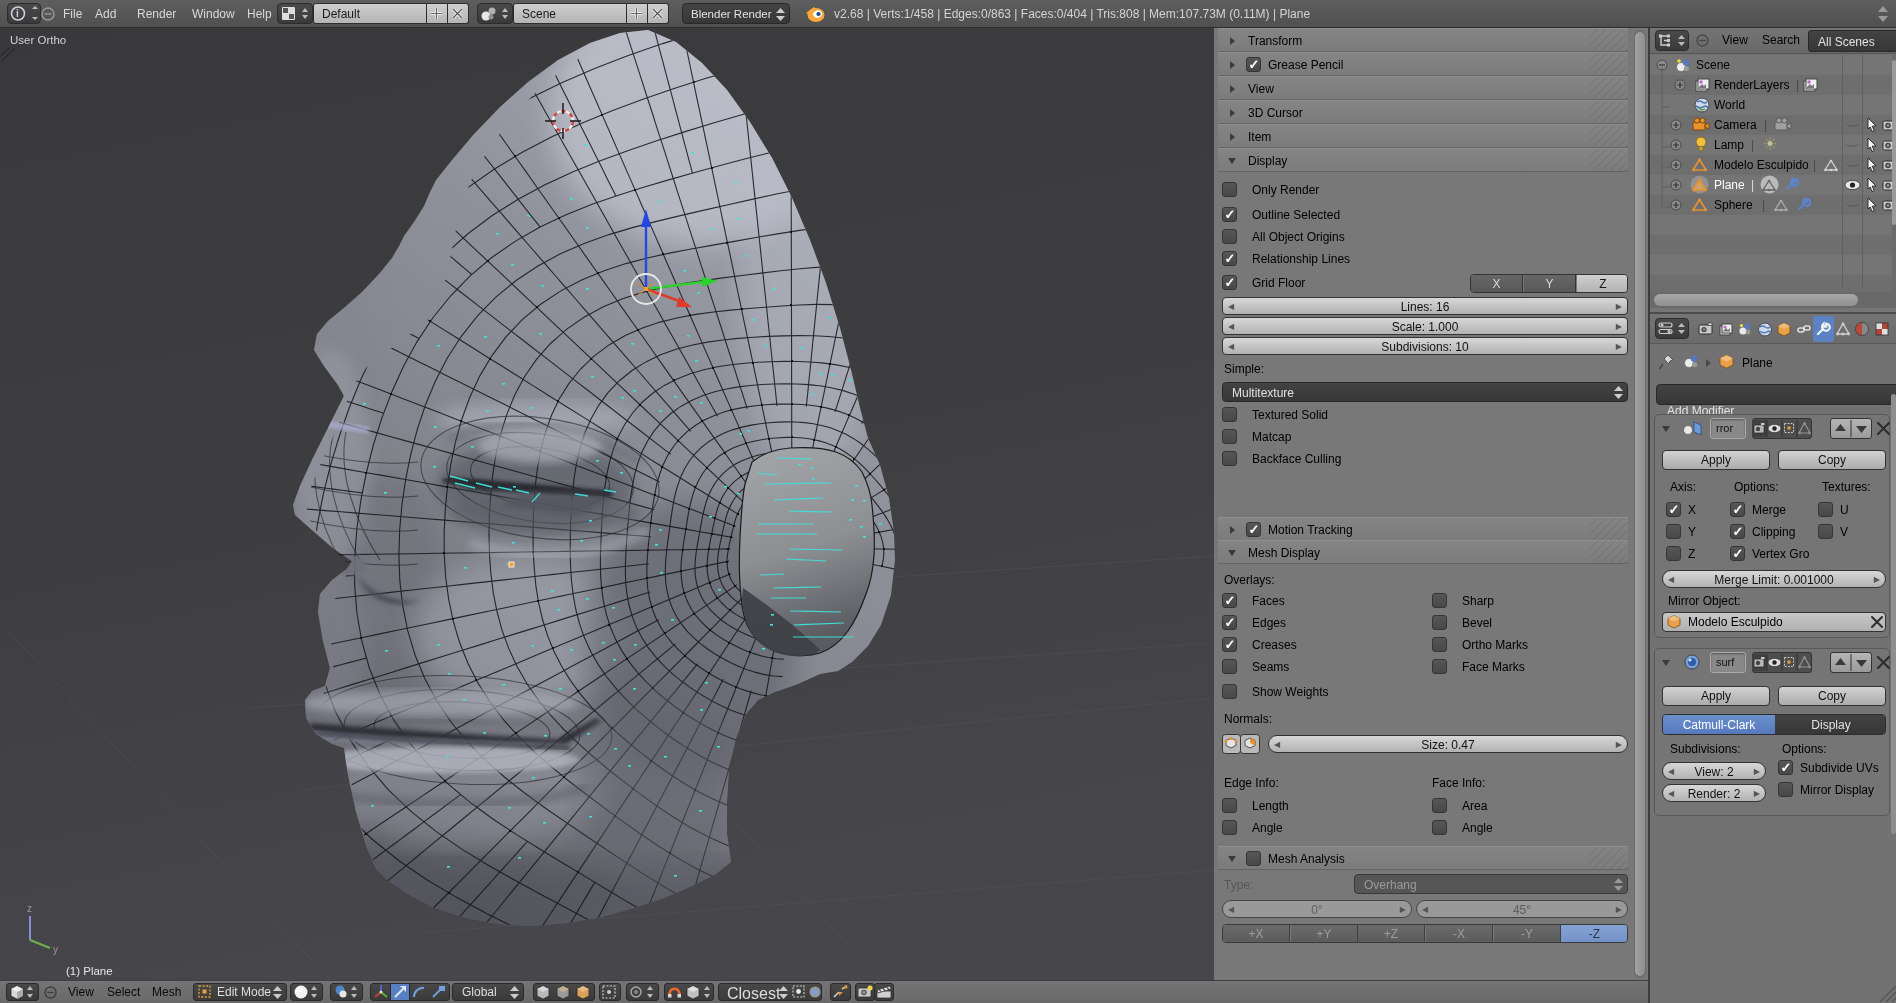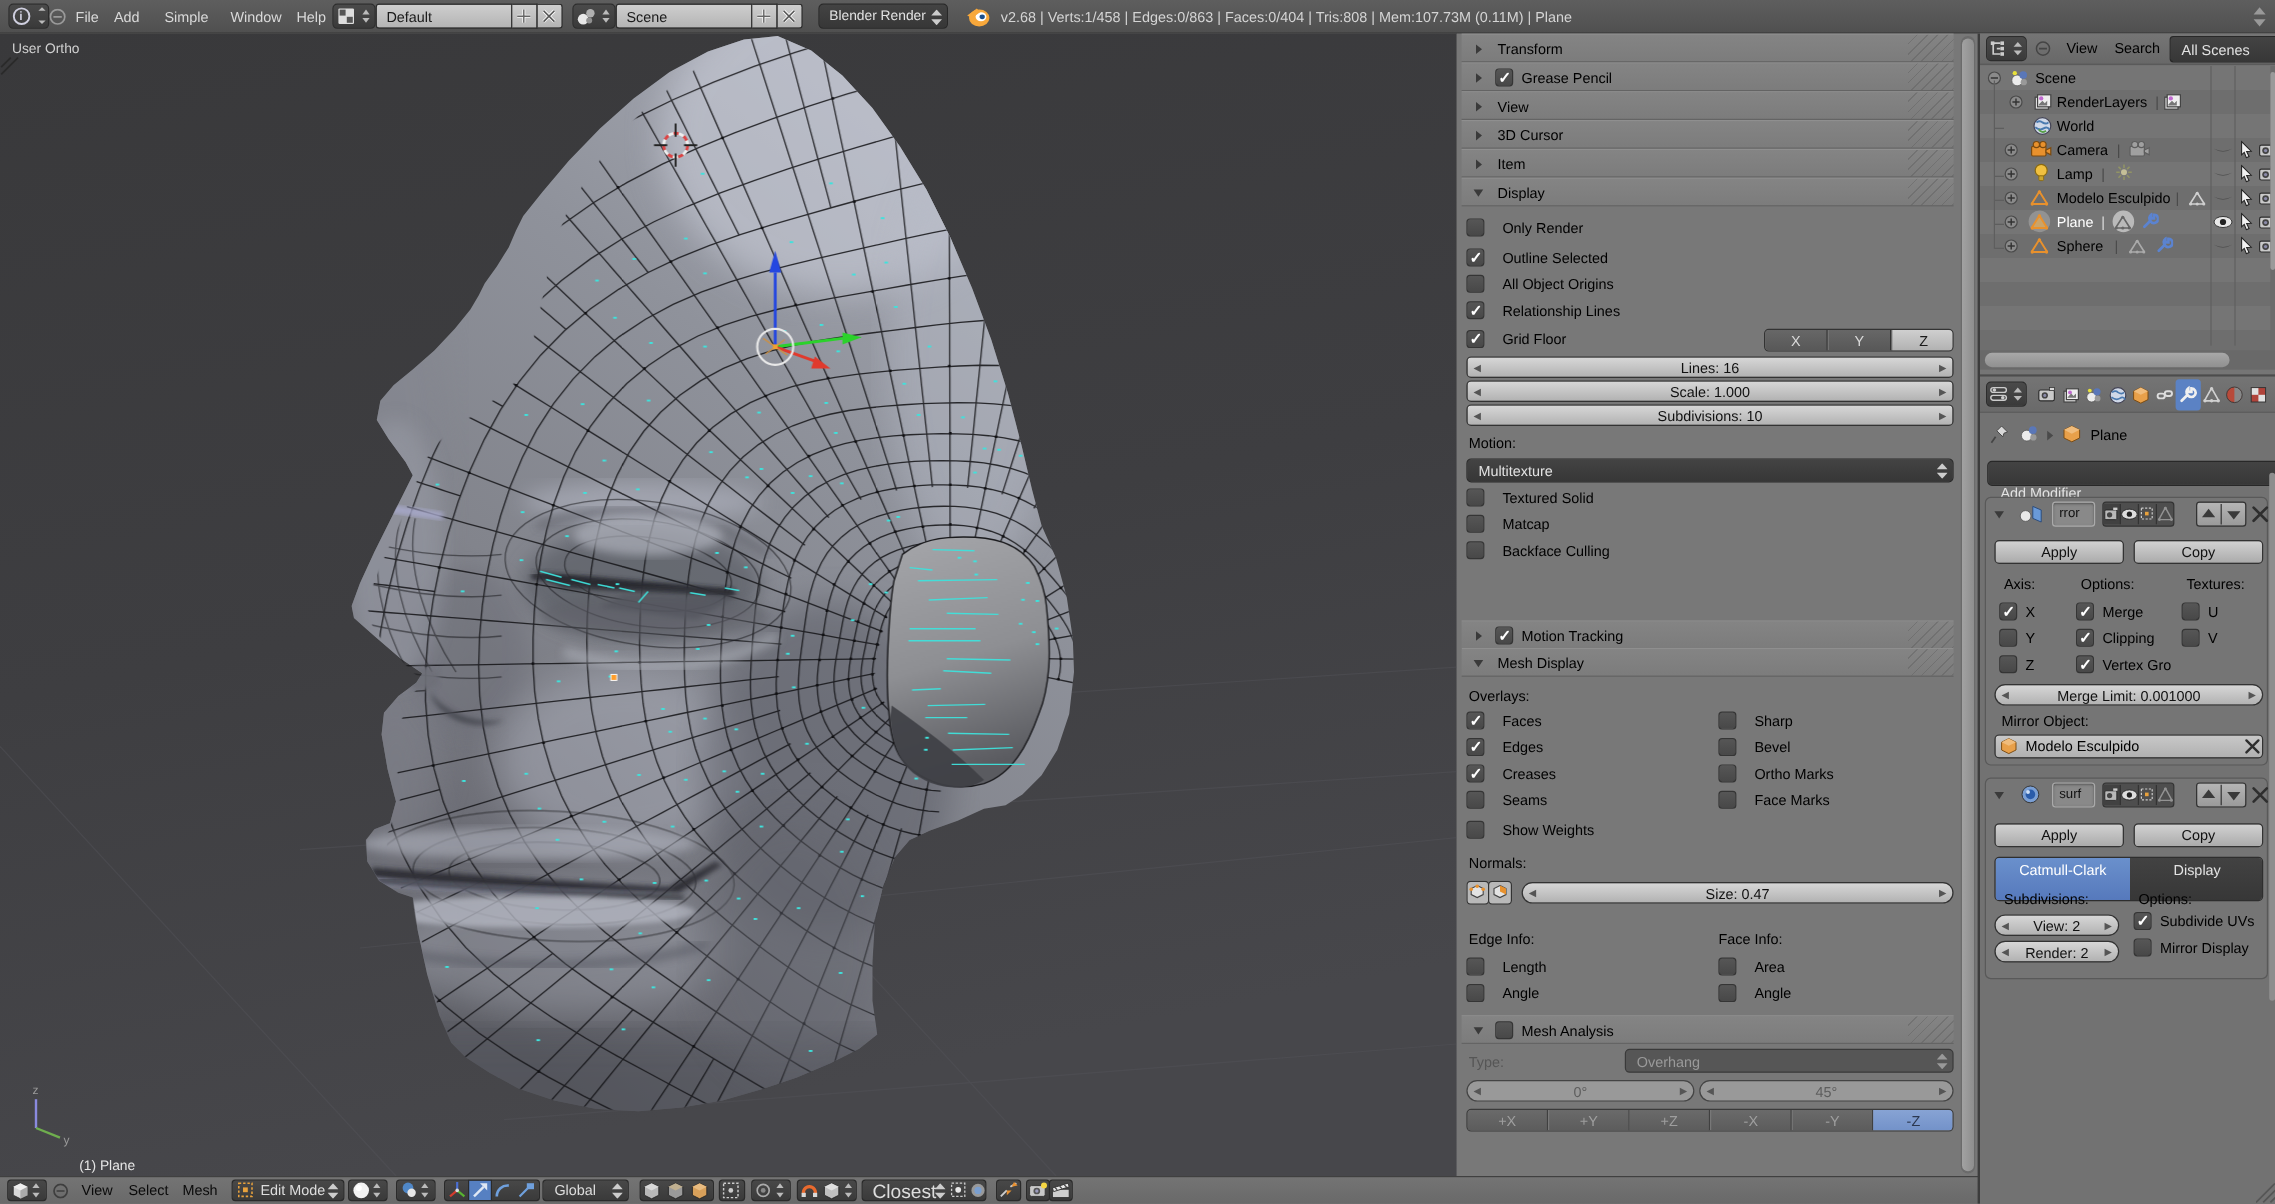--- a/index.html
+++ b/index.html
@@ -40,21 +40,21 @@
 <path d="M24,5 l3,-3 l3,3Z" fill="#bbb"></path>
         <path d="M24,13 l3,3 l3,-3Z" fill="#bbb"></path>
       </svg>
     </div>
 <svg class="abs" style="left:41px;top:7px" width="14" height="14">
       <circle cx="7" cy="7" r="6" fill="none" stroke="#9a9a9a" stroke-width="1.4"></circle>
       <line x1="3.5" y1="7" x2="10.5" y2="7" stroke="#9a9a9a" stroke-width="1.4"></line>
     </svg>
 <span class="menutxt" style="left:63px">File</span>
 <span class="menutxt" style="left:95px">Add</span>
-<span class="menutxt" style="left:137px">Simple</span>
+<span class="menutxt" style="left:137px">Render</span>
 <span class="menutxt" style="left:192px">Window</span>
 <span class="menutxt" style="left:247px">Help</span>
 <div class="dbtn" style="left:277px;top:3px;width:36px;height:21px">
 <svg width="34" height="19" style="position:absolute">
         <rect x="4" y="3" width="13" height="13" fill="#ddd" rx="1"></rect>
 <rect x="5" y="4" width="5" height="5" fill="#555"></rect>
         <rect x="11" y="10" width="5" height="5" fill="#555"></rect>
 <path d="M24,8 l3,-4 l3,4Z" fill="#bbb"></path>
         <path d="M24,11 l3,4 l3,-4Z" fill="#bbb"></path>
       </svg>
@@ -1071,21 +1071,21 @@
 <div class="cb on" style="left:8px;top:247px"></div>
     <span class="lbl" style="left:38px;top:248px">Grid Floor</span>
 <div class="abs" style="left:256px;top:246px;width:158px;height:19px;border:1px solid #333;border-radius:4px;overflow:hidden">
 <div style="position:absolute;left:0;top:0;width:52px;height:100%;background:linear-gradient(#676767,#585858);color:#d9d9d9;text-align:center;padding-top:2px;border-right:1px solid #333">X</div>
 <div style="position:absolute;left:53px;top:0;width:52px;height:100%;background:linear-gradient(#676767,#585858);color:#d9d9d9;text-align:center;padding-top:2px;border-right:1px solid #333">Y</div>
 <div style="position:absolute;left:106px;top:0;width:52px;height:100%;background:linear-gradient(#cfcfcf,#b2b2b2);color:#1a1a1a;text-align:center;padding-top:2px">Z</div>
     </div>
 <div class="slider  " style="left:8px;top:269px;width:406px;height:18px;padding-top:2px;color:#111"><span class="la">◀</span>Lines: 16<span class="ra">▶</span></div>
 <div class="slider  " style="left:8px;top:289px;width:406px;height:18px;padding-top:2px;color:#111"><span class="la">◀</span>Scale: 1.000<span class="ra">▶</span></div>
 <div class="slider  " style="left:8px;top:309px;width:406px;height:18px;padding-top:2px;color:#111"><span class="la">◀</span>Subdivisions: 10<span class="ra">▶</span></div>
-<span class="lbl" style="left:10px;top:334px">Motion:</span>
+<span class="lbl" style="left:10px;top:334px">Simple:</span>
 <div class="ddk" style="left:8px;top:354px;width:406px;height:20px;padding:3px 0 0 9px">Multitexture
 <svg class="updn" style="top:3px" width="9" height="13">
         <path d="M0,5 l4.5,-5 l4.5,5Z" fill="#ccc"></path>
         <path d="M0,8 l4.5,5 l4.5,-5Z" fill="#ccc"></path>
       </svg></div>
 <div class="cb " style="left:8px;top:379px"></div>
     <span class="lbl" style="left:38px;top:380px">Textured Solid</span>
 <div class="cb " style="left:8px;top:401px"></div>
     <span class="lbl" style="left:38px;top:402px">Matcap</span>
 <div class="cb " style="left:8px;top:423px"></div>
@@ -1629,21 +1629,21 @@
           <line x1="21" y1="2" x2="21" y2="19" stroke="#333"></line>
           <path d="M5,13 l5.5,-7 l5.5,7Z" fill="#3a3a3a"></path>
           <path d="M26,8 l5.5,7 l5.5,-7Z" fill="#3a3a3a"></path>
         </svg>
         <svg class="abs" style="left:218px;top:3px" width="15" height="15">
           <path d="M2,2 L13,13 M13,2 L2,13" stroke="#2e2e2e" stroke-width="2.2" stroke-linecap="round"></path>
         </svg>
       </div>
 <div class="mbtn" style="left:12px;top:372px;width:108px;padding-top:2px">Apply</div>
 <div class="mbtn" style="left:128px;top:372px;width:108px;padding-top:2px">Copy</div>
-<div class="abs" style="left:12px;top:400px;width:224px;height:37px;border:1px solid #2e2e2e;border-radius:4px;overflow:hidden">
+<div class="abs" style="left:12px;top:400px;width:224px;height:21px;border:1px solid #2e2e2e;border-radius:4px;overflow:hidden">
 <div style="position:absolute;left:0;top:0;width:112px;height:100%;background:linear-gradient(#6a90cc,#5679bc);color:#fff;text-align:center;padding-top:3px">Catmull-Clark</div>
 <div style="position:absolute;left:112px;top:0;width:112px;height:100%;background:linear-gradient(#424242,#373737);color:#e2e2e2;text-align:center;padding-top:3px">Display</div>
       </div>
 <span class="rowtxt" style="left:20px;top:428px">Subdivisions:</span>
 <span class="rowtxt" style="left:132px;top:428px">Options:</span>
 <div class="slider pill" style="left:12px;top:448px;width:104px;height:18px;padding-top:2px"><span class="la">◀</span>View: 2<span class="ra">▶</span></div>
 <div class="slider pill" style="left:12px;top:470px;width:104px;height:18px;padding-top:2px"><span class="la">◀</span>Render: 2<span class="ra">▶</span></div>
 <div class="cb on" style="left:128px;top:446px"></div>
       <span class="rowtxt" style="left:150px;top:447px;color:#000">Subdivide UVs</span>
 <div class="cb " style="left:128px;top:468px"></div>

